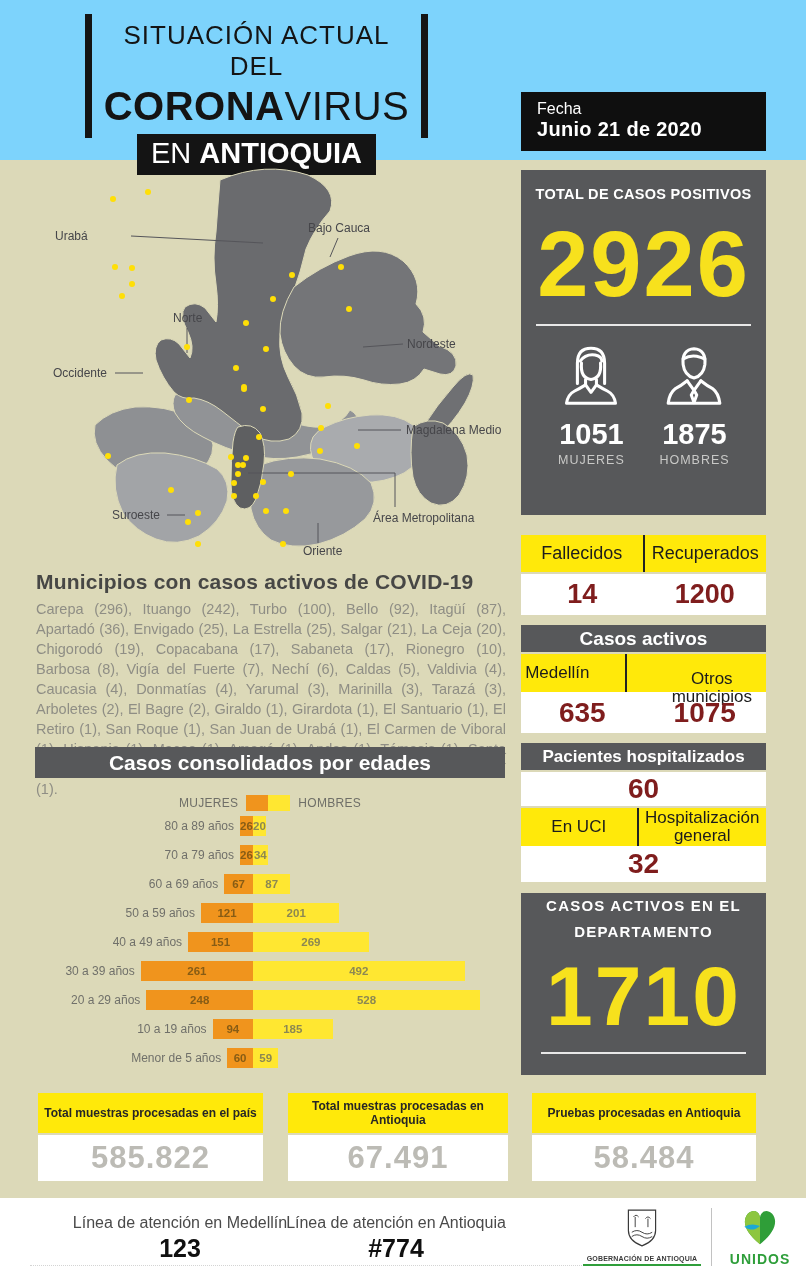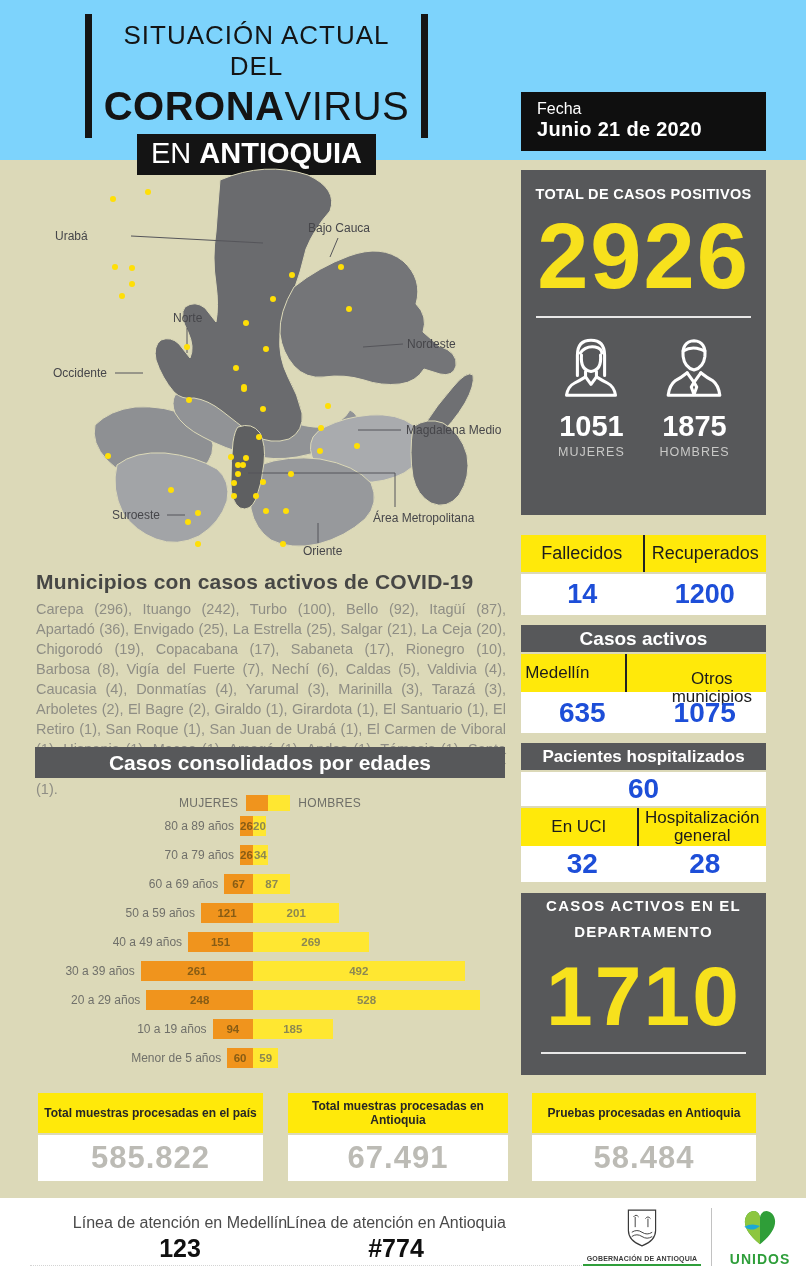--- a/index.html
+++ b/index.html
@@ -48,32 +48,32 @@
   .bar { height:20px; display:flex; align-items:center; justify-content:center; font-size:11.5px; font-weight:700; white-space:nowrap; overflow:visible; flex:none; }
   .bar.m { background:#f0941d; color:#875c15; }
   .bar.h { background:#ffe731; color:#8c8852; }
 
   
   .rcol { position:absolute; left:521px; width:245px; }
   .dark-box { background:#57585a; color:#fff; text-align:center; }
   .box-total { top:170px; height:345px; padding-top:16px; }
   .box-total .bt-title { font-size:14.5px; font-weight:800; letter-spacing:0.3px; }
   .big-yellow { color:#f7e11d; font-weight:800; line-height:1; }
-  .box-total .big-yellow { font-size:92px; margin-top:8px; letter-spacing:2px; }
+  .box-total .big-yellow { font-size:92px; margin-top:16px; letter-spacing:2px; }
   .underline { height:2px; background:#e8e8e8; margin:14px auto 0; }
   .gender-row { display:flex; justify-content:center; gap:34px; margin-top:12px; }
   .gender { text-align:center; }
   .gender .gv { font-size:29px; font-weight:800; margin-top:4px; }
   .gender .gl { font-size:12.5px; color:#c9c9c7; letter-spacing:1px; margin-top:2px; }
 
   .band-yellow { background:#ffe90a; display:flex; color:#1c1c1c; }
   .band-yellow .cell { flex:1; display:flex; align-items:center; justify-content:center; text-align:center; line-height:1.05; }
   .vdiv { width:2px; background:#222; }
   .band-white { background:#fff; display:flex; }
-  .band-white .cell { flex:1; display:flex; align-items:center; justify-content:center; font-weight:800; color:#1d4ed8; }
+  .band-white .cell { flex:1; display:flex; align-items:center; justify-content:center; font-weight:800; color:#7f1d1d; }
   .mini-header { background:#57585a; color:#fff; font-weight:800; display:flex; align-items:center; justify-content:center; }
   .box-dept { top:893px; height:182px; }
   .box-dept .bd-title { font-size:15px; font-weight:800; letter-spacing:1.2px; line-height:1.75; }
   .box-dept .big-yellow { font-size:84px; margin-top:8px; letter-spacing:2px; }
 
   
   .bcard { position:absolute; top:1093px; }
   .bcard .lab { background:#ffe90a; height:40px; display:flex; align-items:center; justify-content:center; font-size:12px; font-weight:700; color:#262626; text-align:center; padding:0 4px; }
   .bcard .val { background:#fff; height:46px; margin-top:2px; display:flex; align-items:center; justify-content:center; font-size:31px; font-weight:800; color:#bcbbb5; letter-spacing:1px; }
 
@@ -366,21 +366,20 @@
     <div class="band-white" style="height:34px; font-size:28px; margin-top:2px;">
       <div class="cell">60</div>
     </div>
     <div class="band-yellow" style="height:38px; font-size:17px; margin-top:2px;">
       <div class="cell">En UCI</div>
       <div class="vdiv"></div>
       <div class="cell" style="padding:0 6px;">Hospitalización general</div>
     </div>
     <div class="band-white" style="height:36px; font-size:28px;">
       <div class="cell">32</div>
-      <div class="cell">28</div>
     </div>
   </div>
 
   <div class="rcol dark-box box-dept" style="position:absolute;">
     <div class="bd-title">
       <div>CASOS ACTIVOS EN EL</div>
       <div>DEPARTAMENTO</div>
     </div>
     <div class="big-yellow">1710</div>
     <div class="underline" style="width:205px;"></div>

